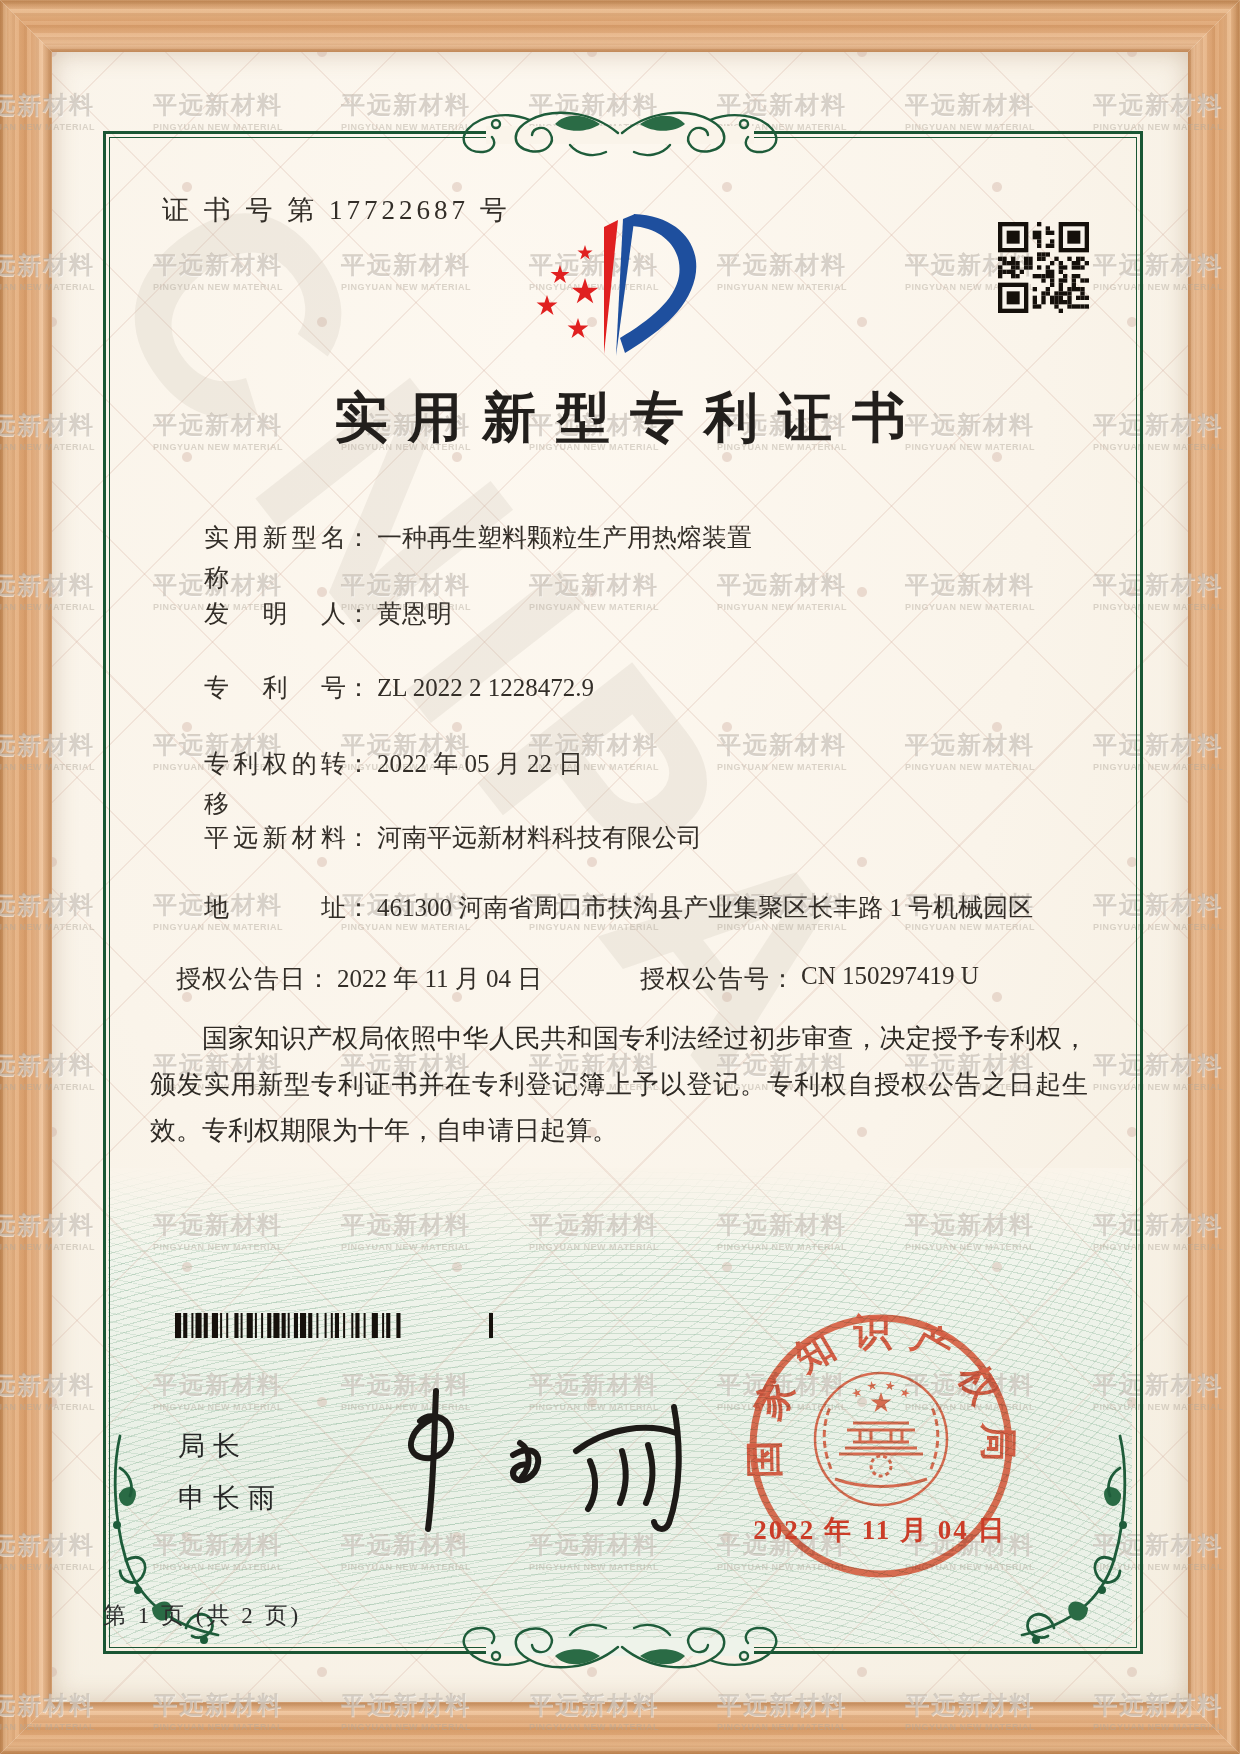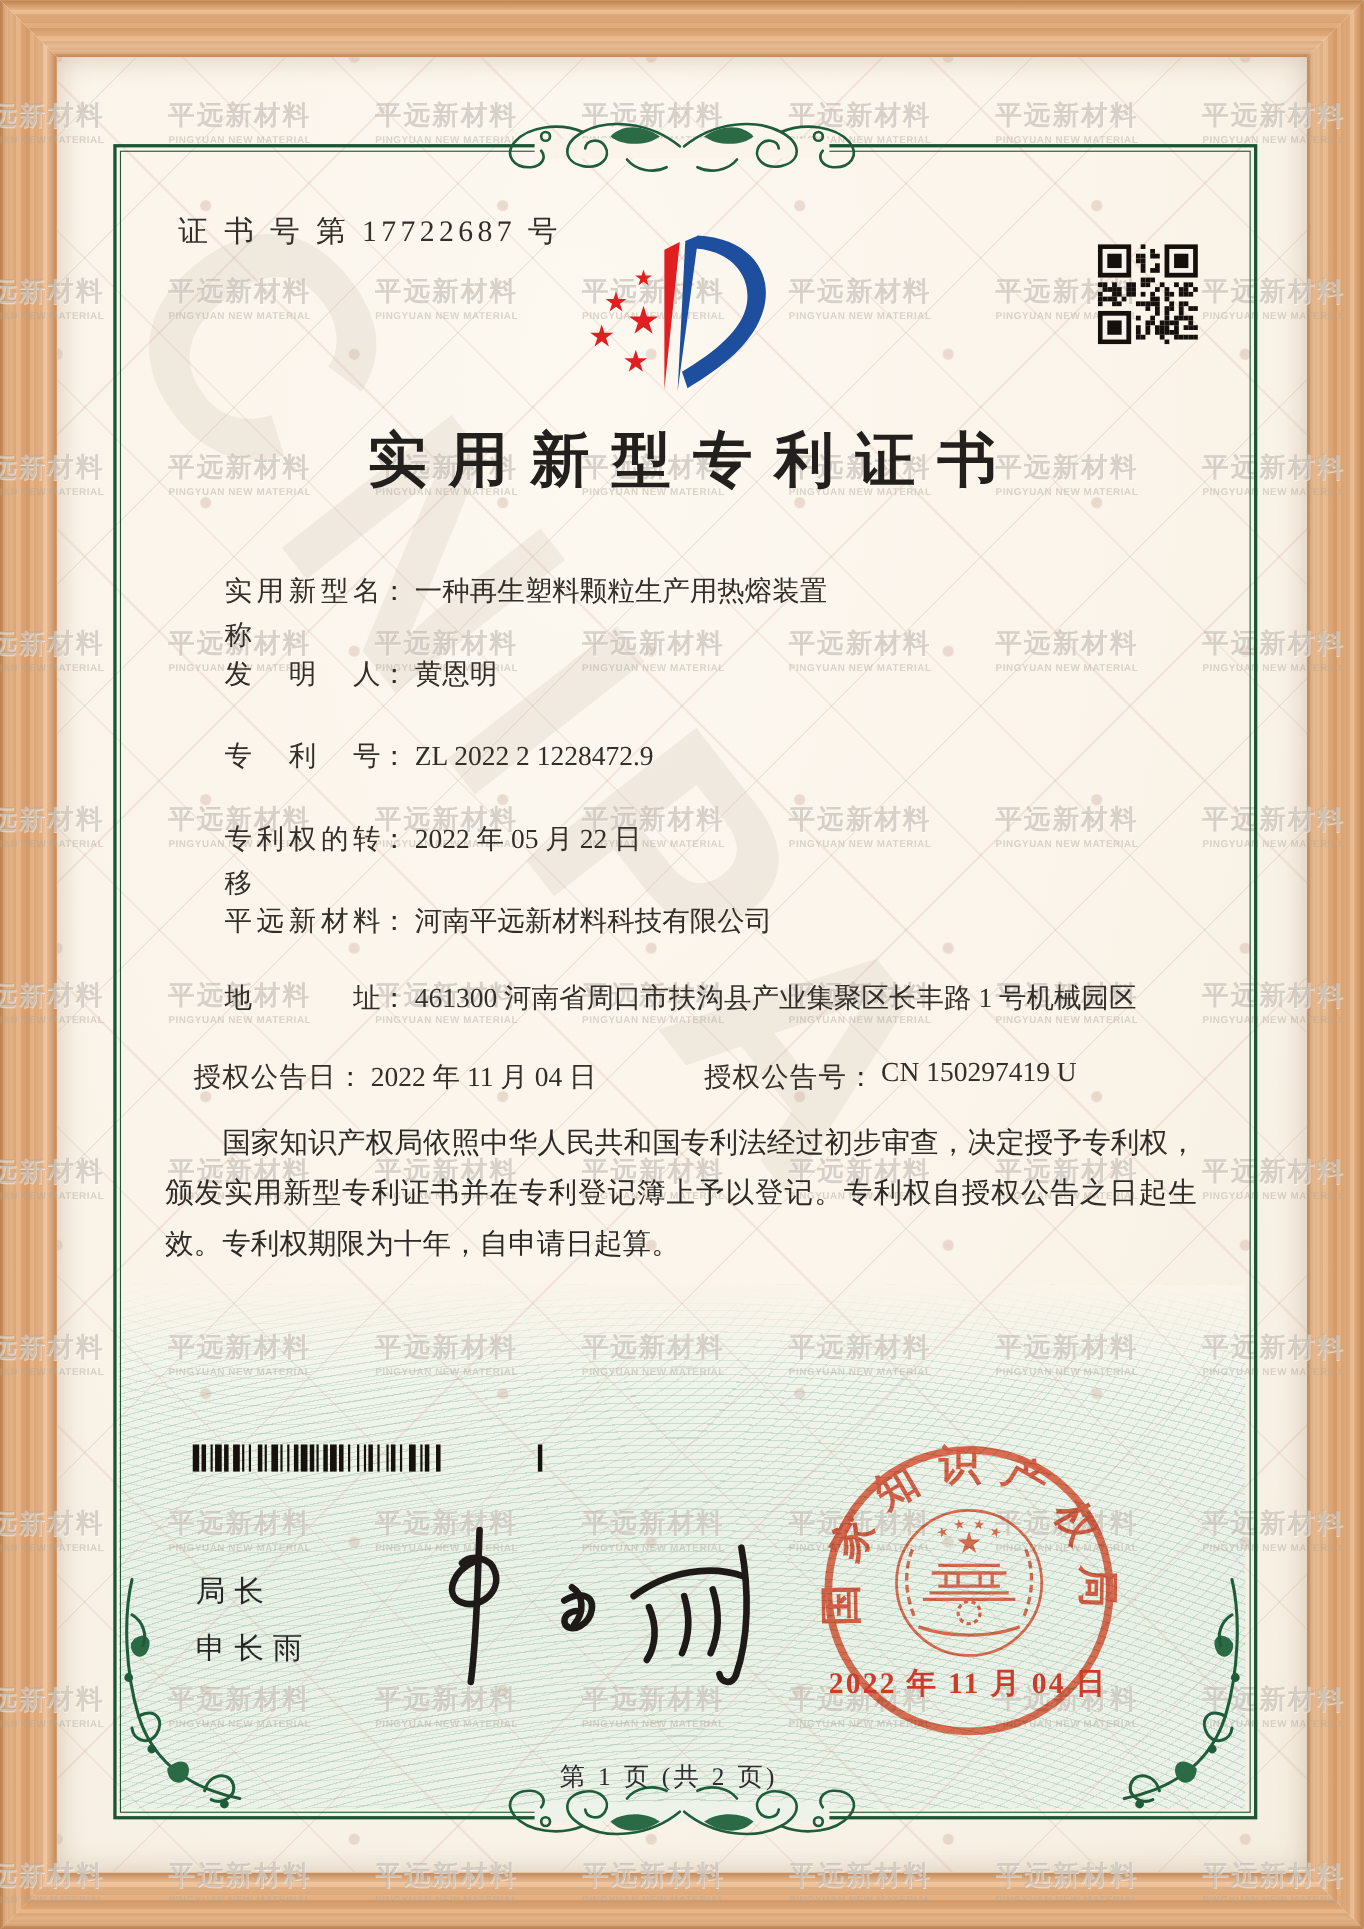--- a/index.html
+++ b/index.html
@@ -70,21 +70,21 @@
   .fvalue{flex:none;max-width:706px;line-height:39px;}
   #grant-row{left:176px;top:962px;width:950px;font-size:25px;display:flex;}
   #grant-row .g2{position:absolute;left:464px;top:0;display:flex;}
   .gl{letter-spacing:1px;}
   #paras{left:150px;top:1016px;width:938px;font-size:26px;line-height:46px;text-align:justify;color:#2e2a25;}
   #paras p{margin:0;text-indent:2em;}
   #barcode{left:175px;top:1313px;z-index:9;}
   #signer{left:178px;top:1420px;font-family:"Liberation Sans","DejaVu Sans",sans-serif;
     font-size:27px;letter-spacing:8px;color:#262626;line-height:52px;}
   #sig-svg{left:368px;top:1385px;z-index:9;}
-  #page-no{left:103px;top:1600px;width:1010px;text-align:center;font-size:23px;letter-spacing:3px;color:#2c2c2c;}
+  #page-no{left:103px;top:1600px;width:1010px;font-size:23px;letter-spacing:3px;color:#2c2c2c;}
   #footer-note{left:103px;top:1672px;width:1000px;text-align:center;font-size:24px;letter-spacing:7px;color:#2c2c2c;}
   
   #seal{position:absolute;left:746px;top:1311px;width:270px;height:270px;z-index:10;opacity:.92;
     mix-blend-mode:multiply;pointer-events:none;}
   #seal-date{position:absolute;left:700px;top:1512px;width:360px;text-align:center;z-index:11;
     font-size:27px;letter-spacing:2px;color:#cb3d28;font-weight:bold;}
   #qr{position:absolute;left:998px;top:222px;z-index:9;}
   #logo{position:absolute;left:528px;top:206px;z-index:9;}
 </style>
 </head>

